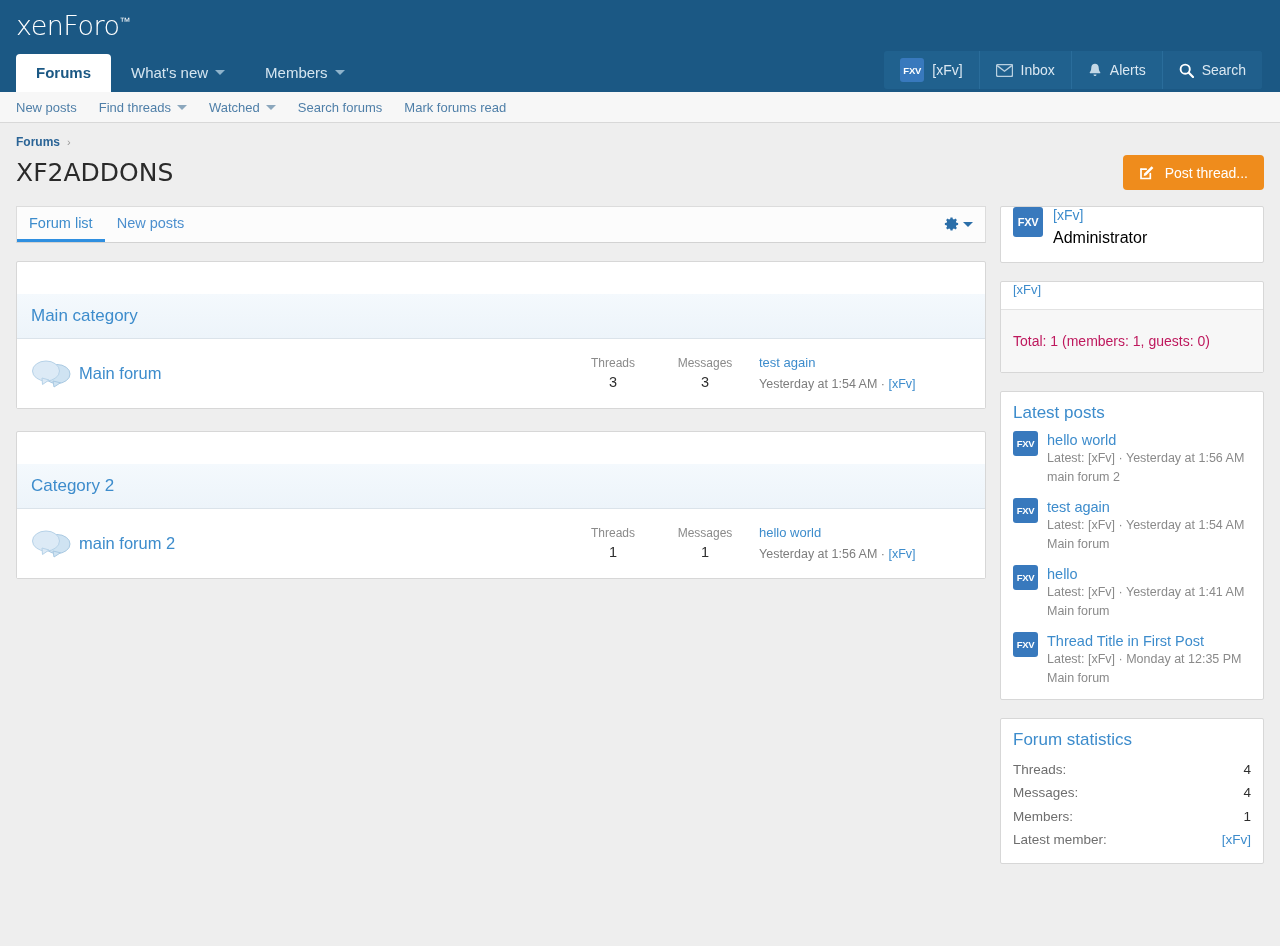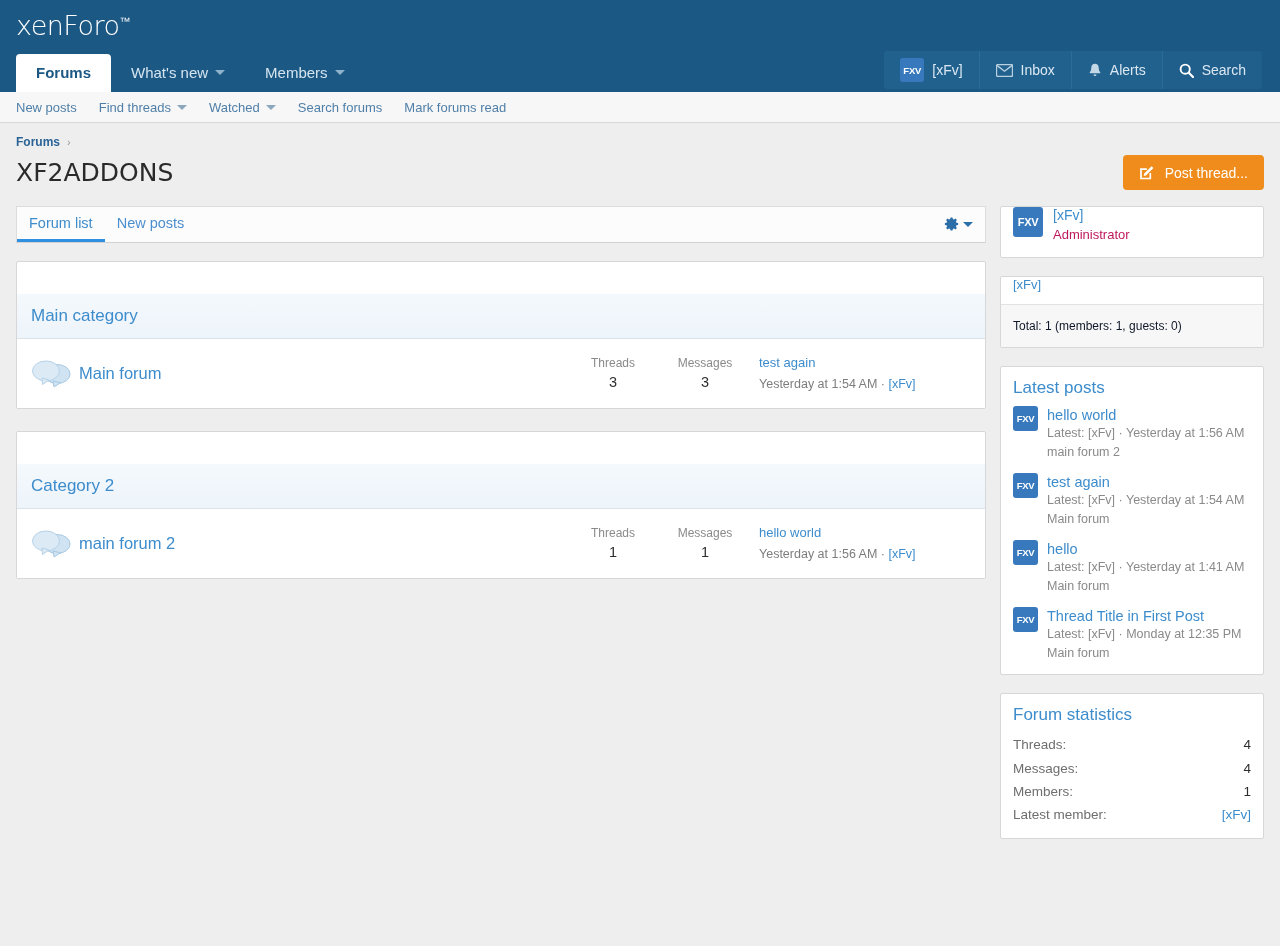--- a/index.html
+++ b/index.html
@@ -274,41 +274,41 @@
   }
   .sb-title {
     font-size: 17px;
     color: #3d8ccc;
     padding: 11px 12px 8px 12px;
   }
   .sb-body { padding: 0 12px 12px 12px; }
   .sb-footer {
     border-top: 1px solid #e2e2e2;
     background: #f7f7f7;
-    padding: 14px 12px;
-    font-size: 12px;
-    color: #0f172a;
+    padding: 23px 12px;
+    font-size: 14px;
+    color: #be185d;
   }
   .av-sq {
     width: 30px; height: 30px;
     background: #3879bd;
     border-radius: 3px;
     color: #fff;
     font-size: 11px;
     font-weight: bold;
     display: flex;
     align-items: center;
     justify-content: center;
     flex: none;
     letter-spacing: -0.3px;
   }
   .av-sq.sm { width: 25px; height: 25px; font-size: 9.5px; border-radius: 3px; }
   .staff-row { display: flex; gap: 10px; align-items: flex-start; }
   .staff-name { color: #3d8ccc; font-size: 14px; line-height: 1.25; cursor: pointer; }
-  .staff-role { color: #be185d; font-size: 13px; line-height: 1.6; }
+  .staff-role { color: #000000; font-size: 16px; line-height: 1.6; }
   .member-link { color: #3d8ccc; font-size: 13px; cursor: pointer; }
 
   .post-row { display: flex; gap: 9px; margin-bottom: 12px; }
   .post-row:last-child { margin-bottom: 0; }
   .post-main { flex: 1; min-width: 0; }
   .post-title {
     color: #3d8ccc;
     font-size: 14.5px;
     line-height: 1.25;
     cursor: pointer;

